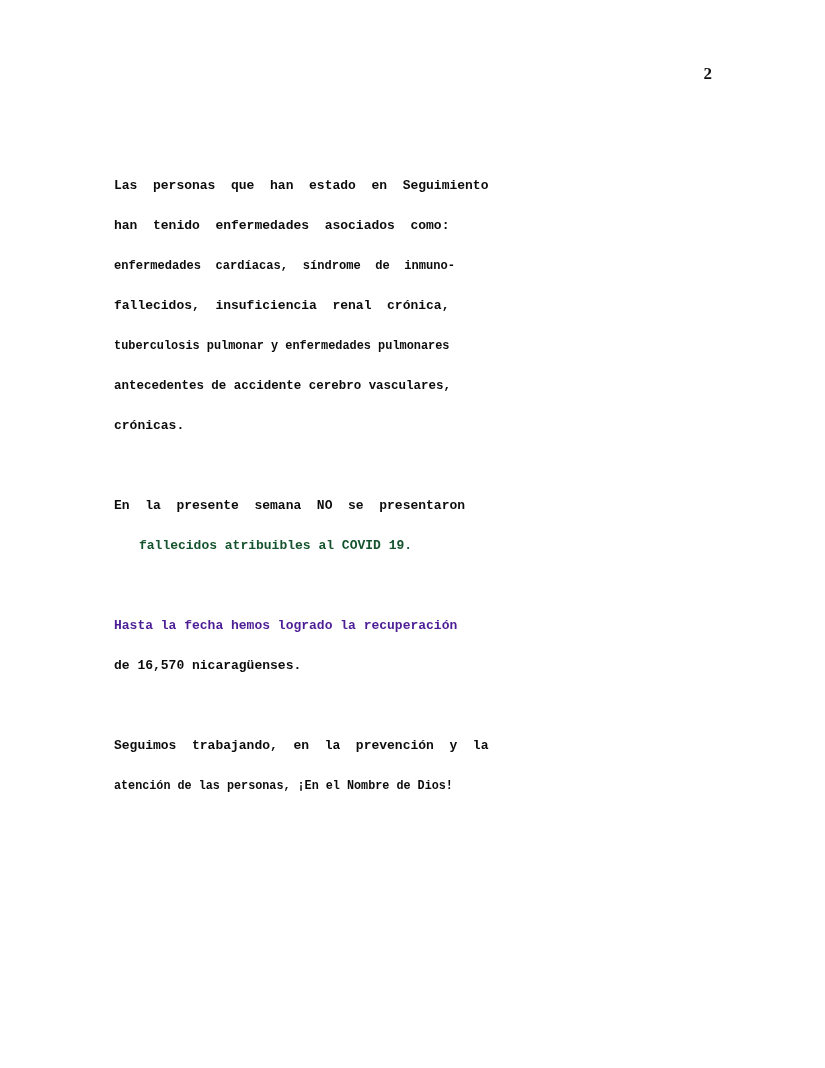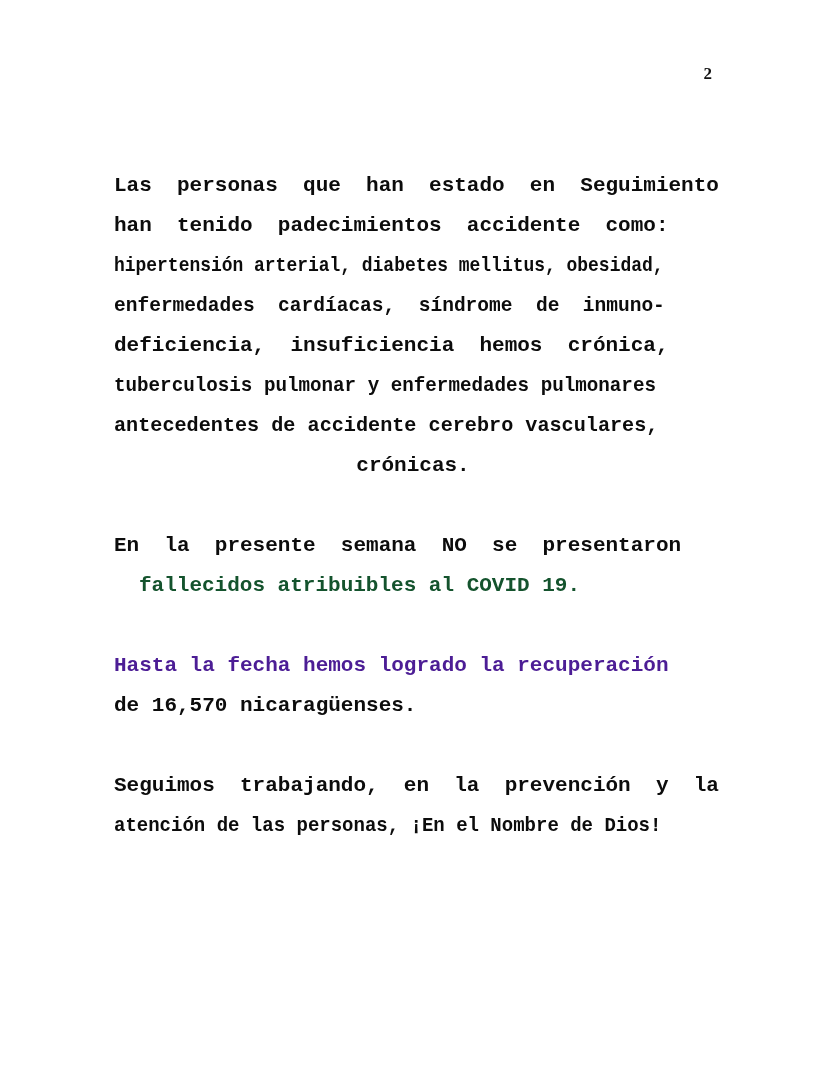--- a/index.html
+++ b/index.html
@@ -37,47 +37,46 @@
   .para + .para {
     margin-top: 40px;
   }
   
   .tline {
     display: block;
     height: 40px;
     line-height: 40px;
     white-space: pre;
     font-weight: bold;
-    font-size: 21px;
+    font-size: 13px;
     color: #0c0c0c;
     transform-origin: left center;
     letter-spacing: 0px;
   }
   .tline > span {
     display: inline-block;
     transform-origin: left center;
   }
 </style>
 </head>
 <body style="background: rgb(255, 255, 255);">
 
 <div class="page" style="background: rgb(255, 255, 255);">
 
   <div class="page-number">2</div>
 
   <div class="body-block">
       <div class="para">
         <div class="tline" style="color: rgb(12, 12, 12);"><span>Las  personas  que  han  estado  en  Seguimiento</span></div>
-        <div class="tline" style="color: rgb(12, 12, 12);"><span>han  tenido  padecimientos  accidente  como:</span></div>
-        <div class="tline" style="color: rgb(12, 12, 12);"><span style="transform: scaleX(0.855);">hipertensión arterial, diabetes mellitus, obesidad,</span></div>
+        <div class="tline" style="color: rgb(12, 12, 12);"><span>han  tenido  enfermedades  asociados  como:</span></div>
         <div class="tline" style="color: rgb(12, 12, 12);"><span style="transform: scaleX(0.93);">enfermedades  cardíacas,  síndrome  de  inmuno-</span></div>
-        <div class="tline" style="color: rgb(12, 12, 12);"><span>deficiencia,  insuficiencia  hemos  crónica,</span></div>
+        <div class="tline" style="color: rgb(12, 12, 12);"><span>fallecidos,  insuficiencia  renal  crónica,</span></div>
         <div class="tline" style="color: rgb(12, 12, 12);"><span style="transform: scaleX(0.915);">tuberculosis pulmonar y enfermedades pulmonares</span></div>
         <div class="tline" style="color: rgb(12, 12, 12);"><span style="transform: scaleX(0.96);">antecedentes de accidente cerebro vasculares,</span></div>
-        <div class="tline" style="color: rgb(12, 12, 12); text-align: center;"><span>crónicas.</span></div>
+        <div class="tline" style="color: rgb(12, 12, 12);"><span>crónicas.</span></div>
       </div>
       <div class="para">
         <div class="tline" style="color: rgb(12, 12, 12);"><span>En  la  presente  semana  NO  se  presentaron</span></div>
         <div class="tline" style="color: #14532d; margin-left: 25px;"><span>fallecidos atribuibles al COVID 19.</span></div>
       </div>
       <div class="para">
         <div class="tline" style="color: #4c1d95;"><span>Hasta la fecha hemos logrado la recuperación</span></div>
         <div class="tline" style="color: rgb(12, 12, 12);"><span>de 16,570 nicaragüenses.</span></div>
       </div>
       <div class="para">

